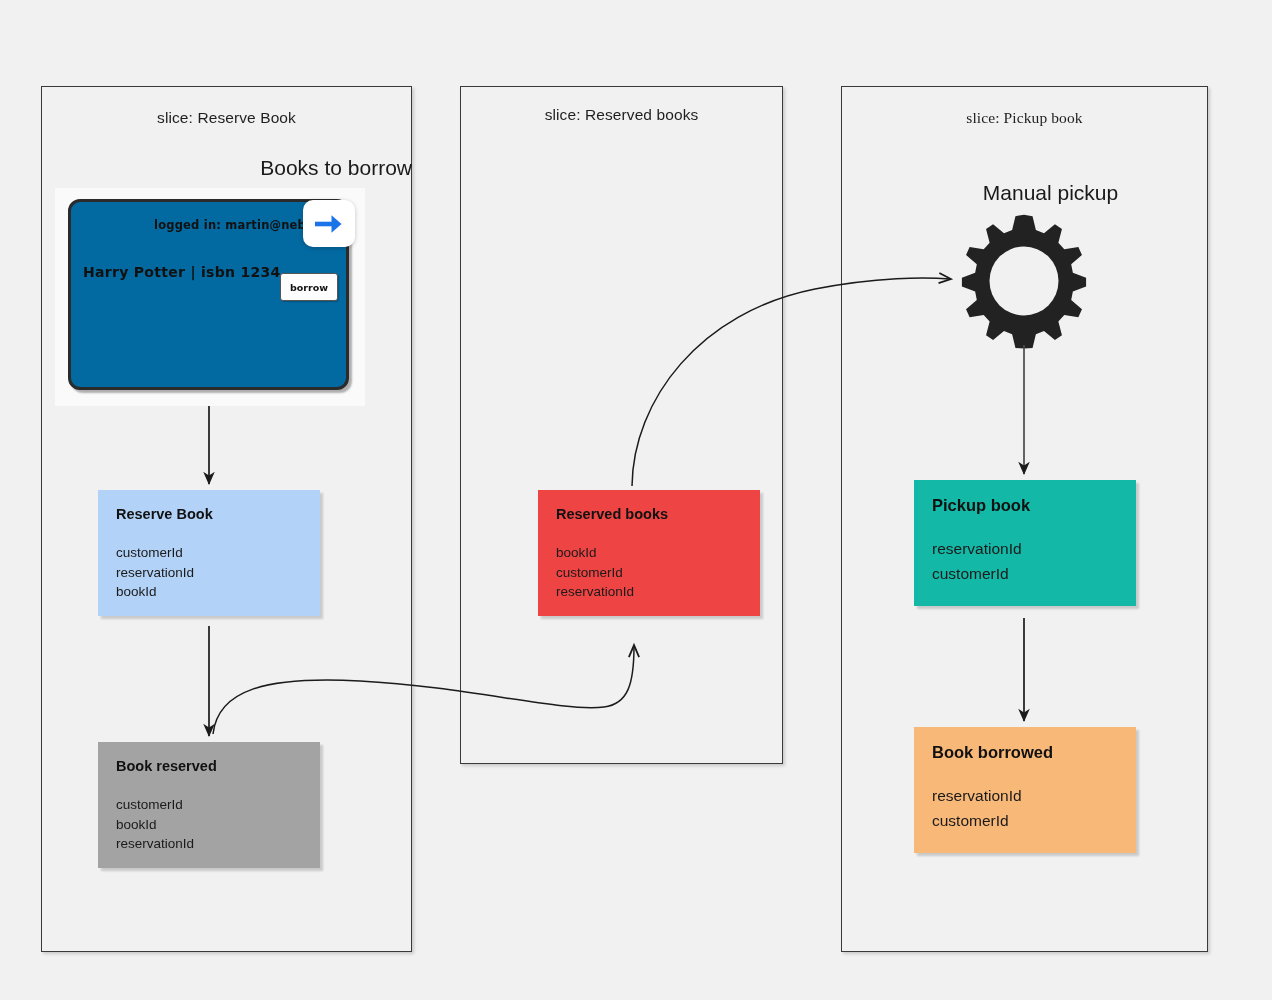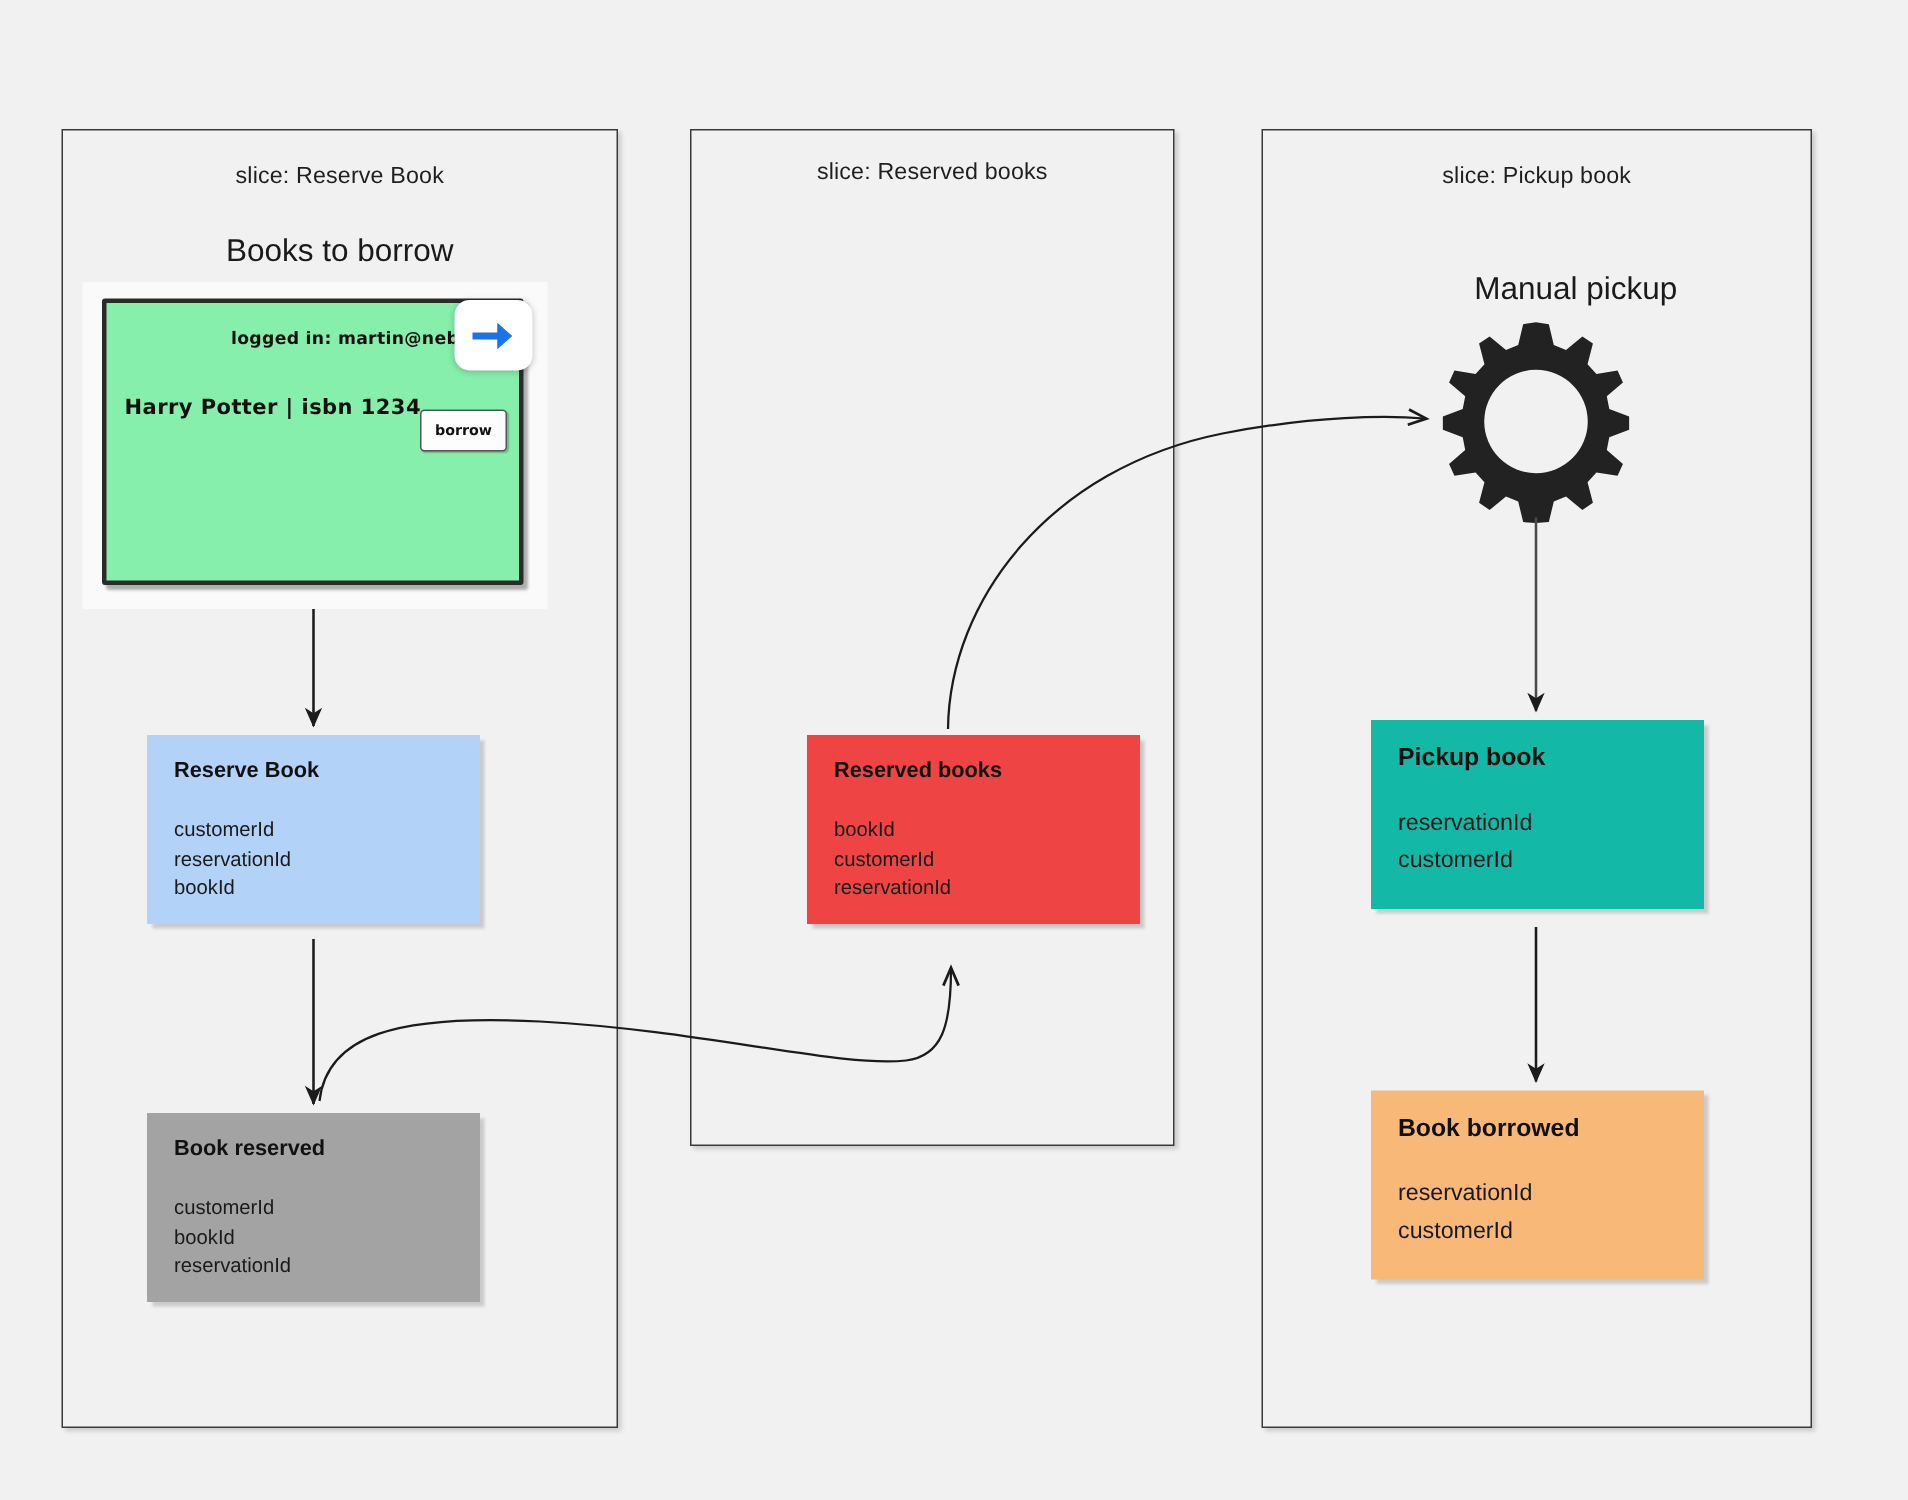--- a/index.html
+++ b/index.html
@@ -52,23 +52,23 @@
     white-space: nowrap;
   }
 
   
   .wire-panel {
     position: absolute;
     background: #fafafa;
   }
   .wire-frame {
     position: absolute;
-    background: #86efac;
+    background: #0369a1;
     border: 3px solid #2b2b2b;
-    border-radius: 2px;
+    border-radius: 12px;
     box-sizing: border-box;
     box-shadow: 3px 3px 2px rgba(0,0,0,0.30);
   }
   .wire-text {
     position: absolute;
     font-family: "DejaVu Sans", sans-serif;
     font-weight: bold;
     color: #111;
     white-space: nowrap;
   }
@@ -146,25 +146,25 @@
 <div id="canvas">
 
   <div class="slice" style="left:41px; top:86px; width:371px; height:866px;">
     <div class="slice-title" style="top:22px;">slice: Reserve Book</div>
   </div>
 
   <div class="slice" style="left:460px; top:86px; width:323px; height:678px;">
     <div class="slice-title" style="top:19px;">slice: Reserved books</div>
   </div>
 
-  <div class="slice" style="left:841px; top:86px; width:367px; height:866px;">
+  <div class="slice" style="left:841px; top:86px; width:367px; height:866px;font-family:Liberation Serif, serif;">
     <div class="slice-title" style="top:22px;">slice: Pickup book</div>
   </div>
 
-  <div class="section-heading" style="left:41px; top:156px; width:371px;">Books to borrow</div>
+  <div class="section-heading" style="left:41px; top:156px; width:371px;text-align:right;">Books to borrow</div>
 
   <div class="section-heading" style="left:841px; top:181px; width:367px;padding-left:26px;">Manual pickup</div>
 
   <div class="wire-panel" style="left:55px; top:188px; width:310px; height:218px;"></div>
 
   <div class="wire-frame" style="left:68px; top:199px; width:281px; height:191px;">
     <div class="wire-text wire-login" style="left:83px; top:16px;">logged in: martin@neb</div>
     <div class="wire-text wire-book" style="left:12px; top:62px;">Harry Potter | isbn 1234</div>
     <div class="wire-btn" style="left:209px; top:56px; width:58px; height:28px;margin-top:15px;">borrow</div>
   </div>

